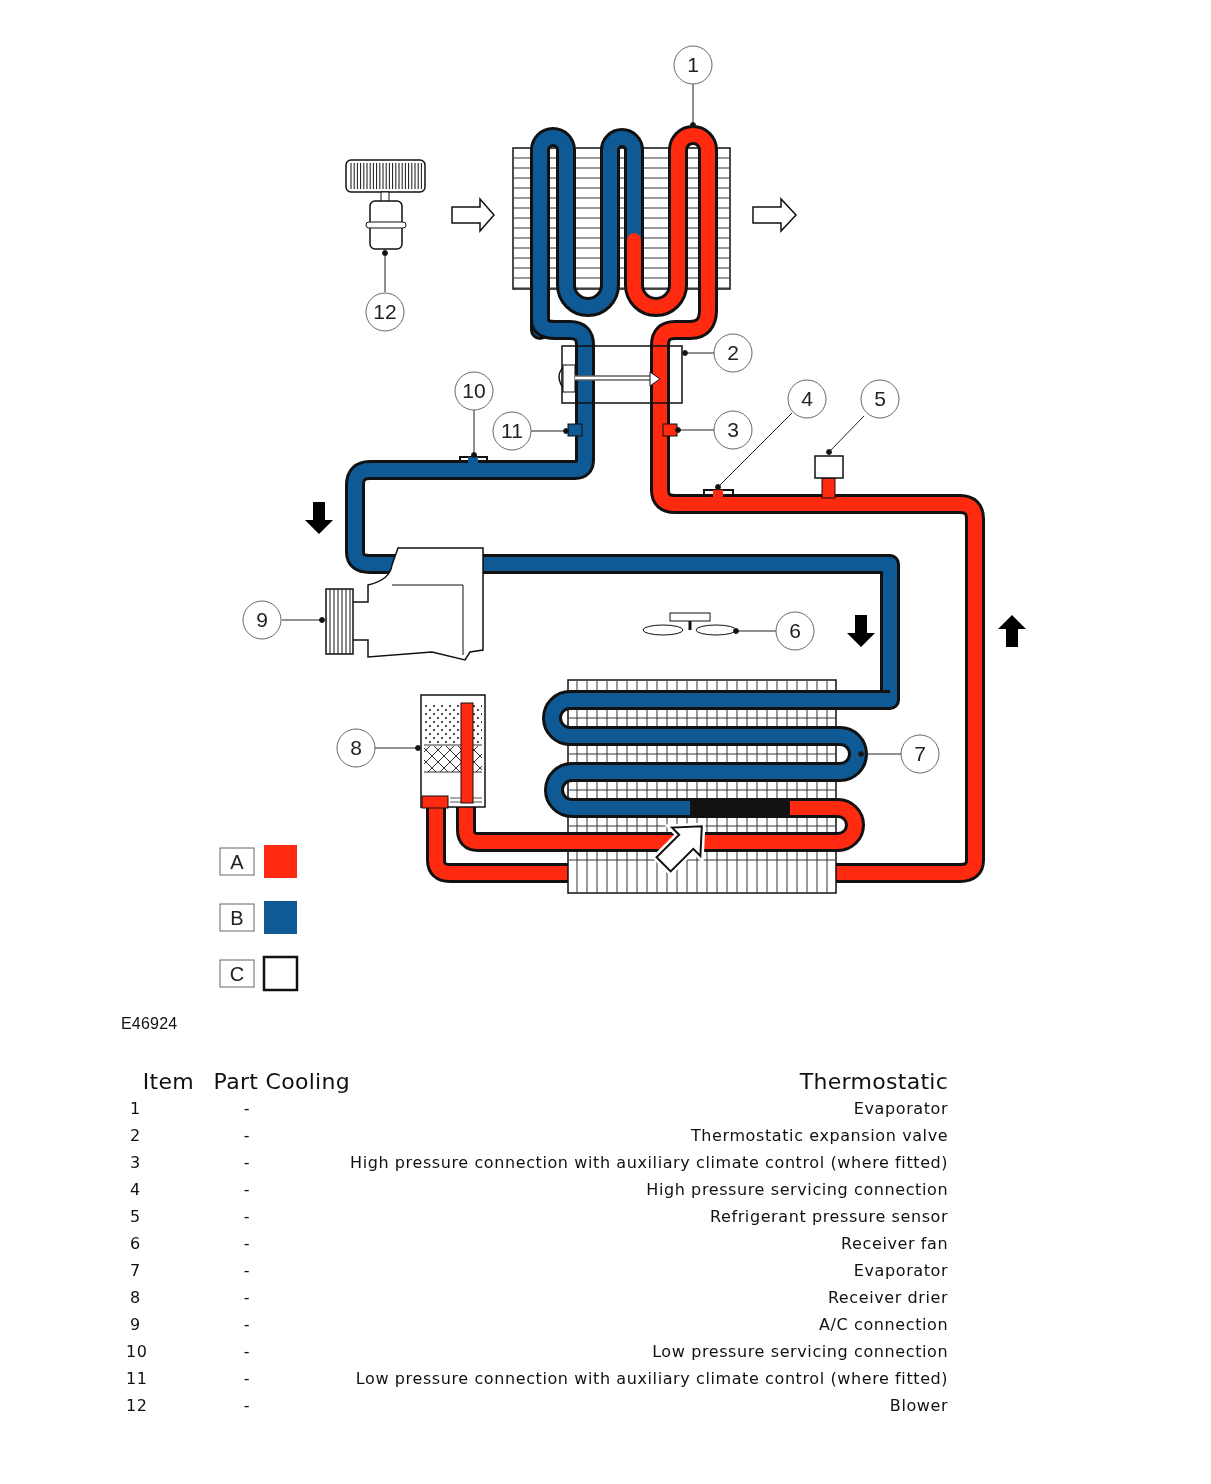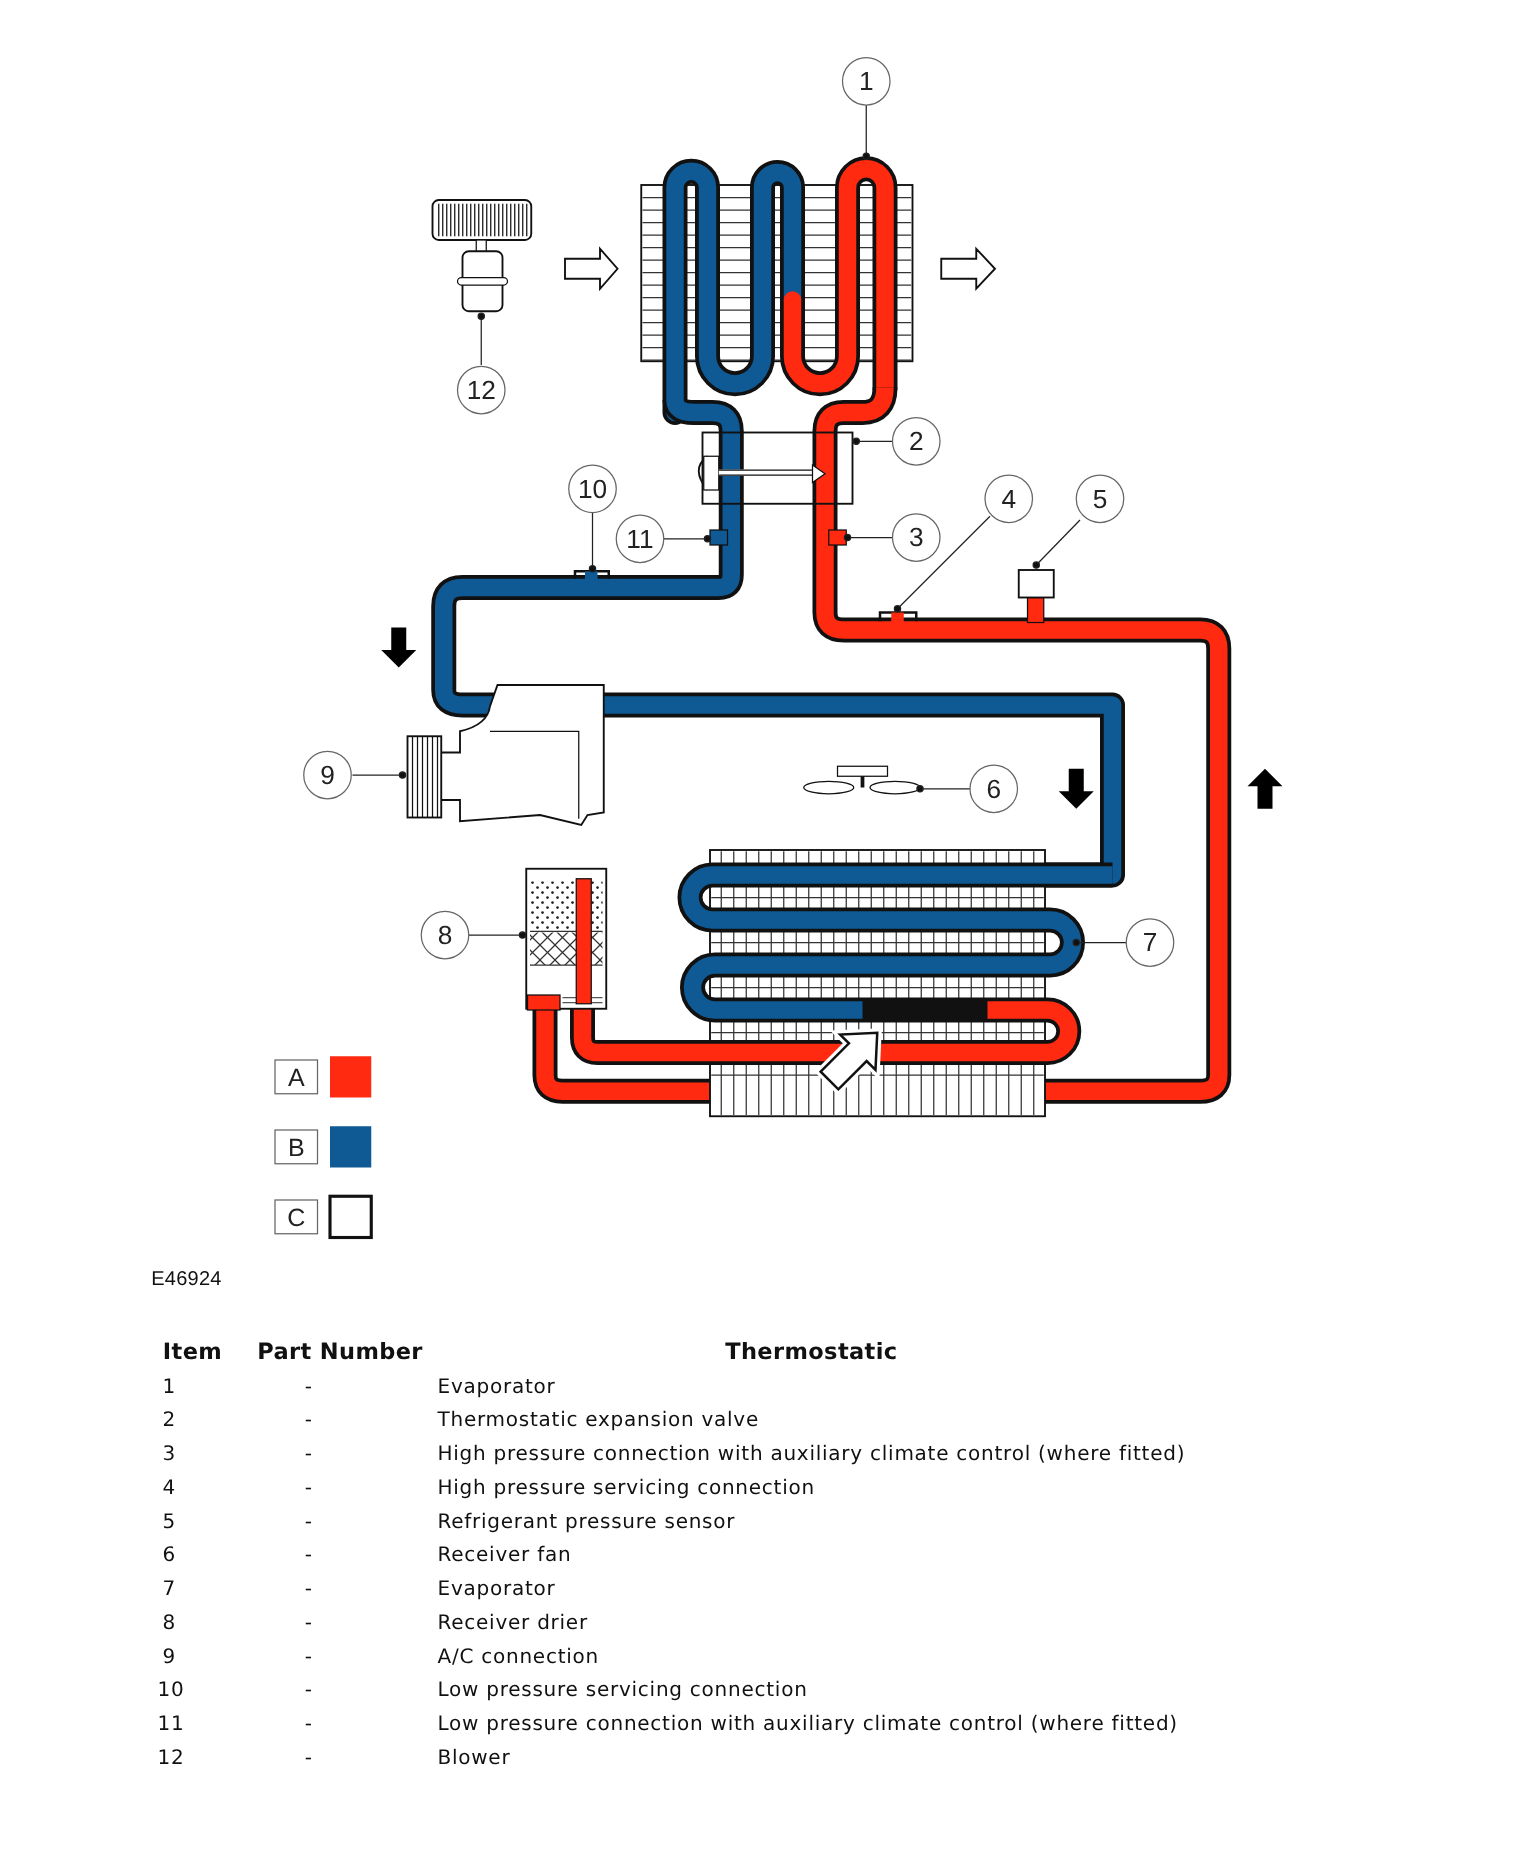--- a/index.html
+++ b/index.html
@@ -4,22 +4,22 @@
   <style>
     html, body { margin: 0; padding: 0; background: #ffffff; }
     body { width: 1211px; height: 1484px; position: relative; overflow: hidden;
            font-family: "DejaVu Sans", sans-serif; color: #111; }
     #diagram { position: absolute; left: 0; top: 0; width: 1211px; height: 1060px; }
     .callout-text { font-family: "Liberation Sans", sans-serif; font-size: 21px; fill: #222; }
     .legend-text { font-family: "Liberation Sans", sans-serif; font-size: 20px; fill: #222; }
     #figure-id { position: absolute; left: 121px; top: 1015px; font-family: "Liberation Sans", sans-serif;
                  font-size: 16px; color: #111; letter-spacing: 0.2px; }
     #parts-table { position: absolute; left: 110px; top: 1068px; border-collapse: collapse; font-size: 16px; }
-    #parts-table th { font-weight: bold; text-align: center; padding: 0; height: 27px; vertical-align: middle; font-size: 18px; letter-spacing: 0.3px; }
-    #parts-table td { padding: 0; height: 27px; vertical-align: middle; letter-spacing: 0.6px; }
+    #parts-table th { font-weight: normal; text-align: right; padding: 0; height: 27px; vertical-align: middle; font-size: 22px; letter-spacing: 0.3px; }
+    #parts-table td { padding: 0; height: 27px; vertical-align: middle; letter-spacing: 0.6px; text-align: right; }
     #parts-table .c-item { width: 84px; }
     #parts-table .c-part { width: 156px; }
     #parts-table td.c-item { text-align: left; padding-left: 20px; width: 64px; }
     #parts-table td.c-item.two { padding-left: 16px; width: 68px; }
     #parts-table td.c-part { text-align: center; padding-right: 50px; width: 106px; }
     #parts-table th.c-item { padding-left: 4px; width: 80px; }
   </style>
 </head>
 <body>
 
@@ -324,21 +324,21 @@
     </g>
   </g>
 </svg>
 
 <div id="figure-id">E46924</div>
 
 <table id="parts-table">
   <thead>
     <tr>
       <th class="c-item">Item</th>
-      <th class="c-part">Part Number</th>
+      <th class="c-part">Part Cooling</th>
       <th>Thermostatic</th>
     </tr>
   </thead>
   <tbody id="table-body">
       <tr>
         <td class="c-item">1</td>
         <td class="c-part">-</td>
         <td class="c-desc">Evaporator</td>
       </tr>
       <tr>

